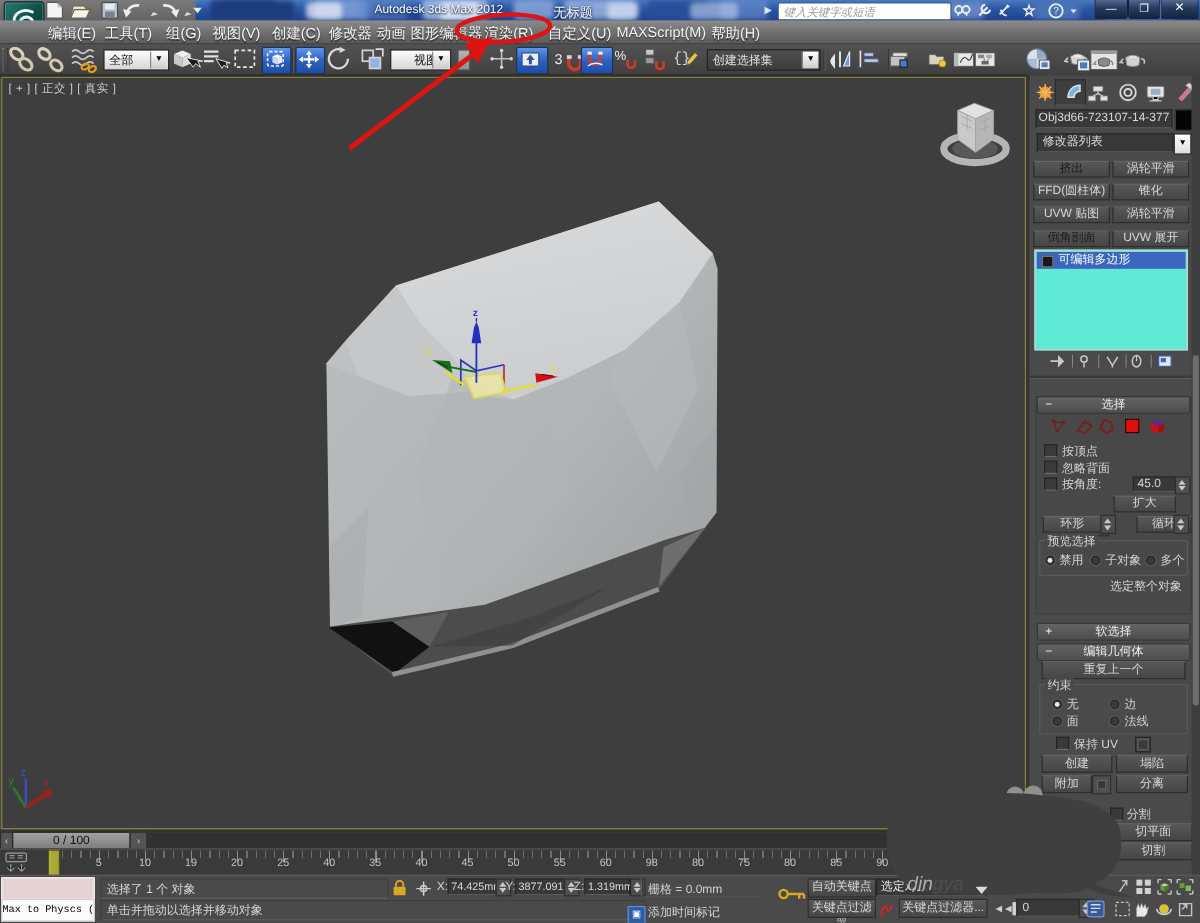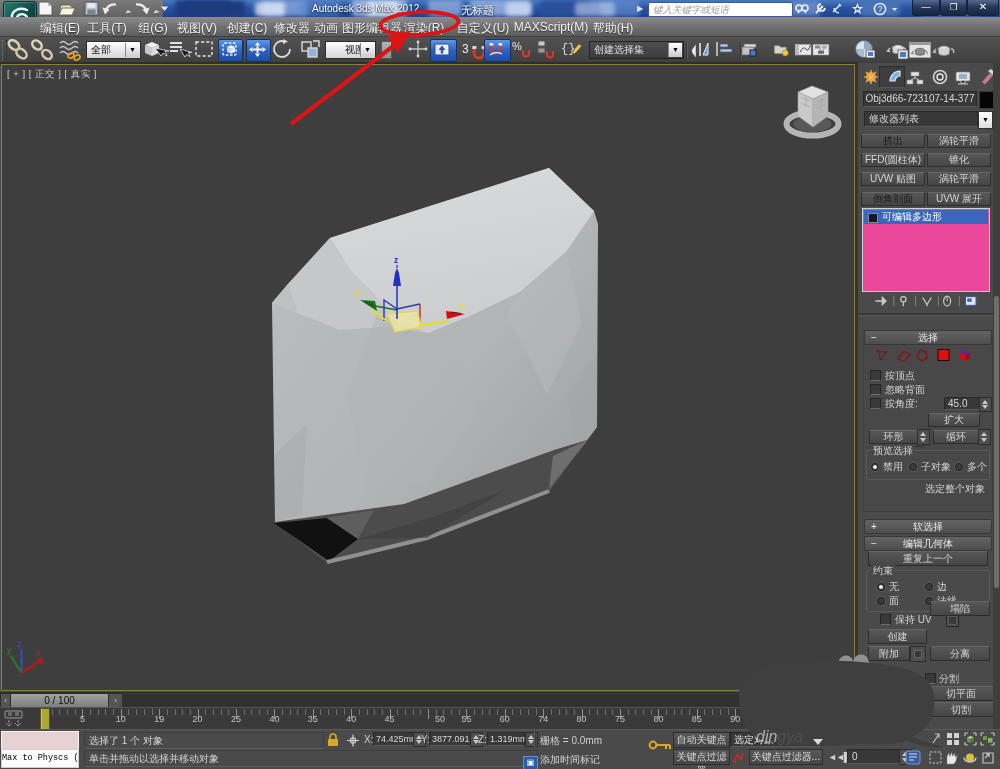--- a/index.html
+++ b/index.html
@@ -388,21 +388,21 @@
 
  <div class="pbtn" style="left:3px;top:71px;width:62px;height:12px;line-height:12px;color:#191919">挤出</div>
  <div class="pbtn" style="left:69px;top:71px;width:62px;height:12px;line-height:12px">涡轮平滑</div>
  <div class="pbtn" style="left:3px;top:90px;width:62px;height:12px;line-height:12px">FFD(圆柱体)</div>
  <div class="pbtn" style="left:69px;top:90px;width:62px;height:12px;line-height:12px">锥化</div>
  <div class="pbtn" style="left:3px;top:109px;width:62px;height:12px;line-height:12px">UVW 贴图</div>
  <div class="pbtn" style="left:69px;top:109px;width:62px;height:12px;line-height:12px">涡轮平滑</div>
  <div class="pbtn" style="left:3px;top:129px;width:62px;height:12px;line-height:12px;color:#191919">倒角剖面</div>
  <div class="pbtn" style="left:69px;top:129px;width:62px;height:12px;line-height:12px">UVW 展开</div>
 
- <div style="position:absolute;left:4px;top:145px;width:126px;height:82px;background:#ec4899;border:1px solid #d0d0d0">
+ <div style="position:absolute;left:4px;top:145px;width:126px;height:82px;background:#5eead4;border:1px solid #d0d0d0">
   <div style="position:absolute;left:1px;top:1px;right:1px;height:14px;background:#3a67bd;color:#fff;font-size:10px;line-height:14px"><span style="display:inline-block;width:8px;height:8px;background:#16181c;border:1px solid #889;margin:3px 4px 0 4px;vertical-align:top"></span>可编辑多边形</div>
  </div>
 
  <svg style="position:absolute;left:8px;top:231px" width="122" height="14" viewBox="0 0 126 16">
   <path d="M4 8 h8 M12 4 v8 l4-4z" stroke="#c9c9c9" stroke-width="1.6" fill="#c9c9c9"></path>
   <line x1="25" y1="2" x2="25" y2="14" stroke="#888"></line>
   <path d="M36 3 a3 3 0 0 1 0 6 m0-6 a3 3 0 0 0 0 6 M36 9 v5" stroke="#c9c9c9" stroke-width="1.4" fill="none"></path>
   <line x1="50" y1="2" x2="50" y2="14" stroke="#888"></line>
   <path d="M58 4 l5 8 5-8 M63 12 v2" stroke="#c9c9c9" stroke-width="1.4" fill="none"></path>
   <line x1="76" y1="2" x2="76" y2="14" stroke="#888"></line>
@@ -437,21 +437,21 @@
  <div class="chk" style="left:12px;top:321px"></div>
     <div class="pl" style="left:27px;top:320px">忽略背面</div>
  <div class="chk" style="left:12px;top:335px"></div>
     <div class="pl" style="left:27px;top:334px">按角度:</div>
  <div class="dfield" style="left:86px;top:334px;width:34px;height:11px;line-height:11px"><span style="margin-left:3px">45.0</span></div>
  <div class="spin" style="left:121px;top:334px;height:13px"></div>
  <div class="pbtn" style="left:14px;top:370px;width:50px;height:12px;line-height:12px">收缩</div>
  <div class="pbtn" style="left:70px;top:350px;width:50px;height:12px;line-height:12px">扩大</div>
  <div class="pbtn" style="left:11px;top:367px;width:47px;height:12px;line-height:12px">环形</div>
  <div class="spin" style="left:59px;top:366px;height:14px"></div>
- <div class="pbtn" style="left:75px;top:367px;width:44px;height:12px;line-height:12px">循环</div>
+ <div class="pbtn" style="left:89px;top:367px;width:44px;height:12px;line-height:12px">循环</div>
  <div class="spin" style="left:120px;top:366px;height:14px"></div>
  <div style="position:absolute;left:8px;top:387px;width:122px;height:28px;border:1px solid #5a5a5a;border-radius:2px"></div>
  <div class="pl" style="left:13px;top:381px;background:#484848;padding:0 2px">预览选择</div>
  <div class="rad on" style="left:12px;top:399px"></div>
     <div class="pl" style="left:25px;top:397px">禁用</div>
  <div class="rad" style="left:50px;top:399px"></div>
     <div class="pl" style="left:63px;top:397px">子对象</div>
  <div class="rad" style="left:96px;top:399px"></div>
     <div class="pl" style="left:109px;top:397px">多个</div>
  <div class="pl" style="left:67px;top:419px">选定整个对象</div>
@@ -466,21 +466,21 @@
  <div class="rad" style="left:66px;top:519px"></div>
     <div class="pl" style="left:79px;top:517px">边</div>
  <div class="rad" style="left:18px;top:533px"></div>
     <div class="pl" style="left:31px;top:531px">面</div>
  <div class="rad" style="left:66px;top:533px"></div>
     <div class="pl" style="left:79px;top:531px">法线</div>
  <div class="chk" style="left:22px;top:551px"></div>
     <div class="pl" style="left:37px;top:550px">保持 UV</div>
  <div style="position:absolute;left:88px;top:551px;width:11px;height:11px;background:#3a3a3a;border:1px solid #222;box-shadow:inset 0 0 0 2px #555"></div>
  <div class="pbtn" style="left:10px;top:566px;width:57px;height:13px;line-height:13px">创建</div>
- <div class="pbtn" style="left:72px;top:538px;width:58px;height:13px;line-height:13px">塌陷</div>
+ <div class="pbtn" style="left:72px;top:566px;width:58px;height:13px;line-height:13px">塌陷</div>
  <div class="pbtn" style="left:10px;top:583px;width:40px;height:13px;line-height:13px">附加</div>
  <div style="position:absolute;left:52px;top:583px;width:14px;height:14px;background:#4f4f4f;border:1px solid #2d2d2d">
       <div style="position:absolute;left:3px;top:3px;width:6px;height:6px;background:#383838;border:1px solid #666"></div>
     </div>
  <div class="pbtn" style="left:72px;top:583px;width:58px;height:13px;line-height:13px">分离</div>
  <div class="chk" style="left:67px;top:610px"></div>
     <div class="pl" style="left:81px;top:609px">分割</div>
  <div class="pbtn" style="left:70px;top:623px;width:64px;height:13px;line-height:13px">切平面</div>
  <div class="pbtn" style="left:70px;top:639px;width:64px;height:13px;line-height:13px">切割</div>
 </div>
@@ -503,24 +503,24 @@
  <div style="position:absolute;left:40px;top:0px;width:8px;height:21px;background:#a8a838;border:1px solid #55551a;box-shadow:inset 1px 0 0 #c8c860"></div>
  <div class="rnum" style="left:82.4px">5</div>
     <div class="rnum" style="left:120.8px">10</div>
     <div class="rnum" style="left:159.2px">19</div>
     <div class="rnum" style="left:197.6px">20</div>
     <div class="rnum" style="left:236.0px">25</div>
     <div class="rnum" style="left:274.4px">40</div>
     <div class="rnum" style="left:312.8px">35</div>
     <div class="rnum" style="left:351.2px">40</div>
     <div class="rnum" style="left:389.6px">45</div>
-    <div class="rnum" style="left:440px">50</div>
+    <div class="rnum" style="left:428.0px">50</div>
     <div class="rnum" style="left:466.4px">55</div>
     <div class="rnum" style="left:504.8px">60</div>
-    <div class="rnum" style="left:543.2px">74</div>
+    <div class="rnum" style="left:543.2px">98</div>
     <div class="rnum" style="left:581.6px">80</div>
     <div class="rnum" style="left:620.0px">75</div>
     <div class="rnum" style="left:658.4px">80</div>
     <div class="rnum" style="left:696.8px">85</div>
     <div class="rnum" style="left:735.2px">90</div>
 </div>
 <div class="a" id="sbar">
 
  <div style="position:absolute;left:1px;top:1px;width:76px;height:17px;background:#e6d2d3;border:1px solid #f4f4f4"></div>
  <div style="position:absolute;left:1px;top:19px;width:76px;height:17px;background:#fcfcfc;border:1px solid #cfcfcf;color:#000;font-size:8.5px;font-family:'Liberation Mono',monospace;line-height:17px;white-space:nowrap;overflow:hidden">Max to Physcs (</div>

